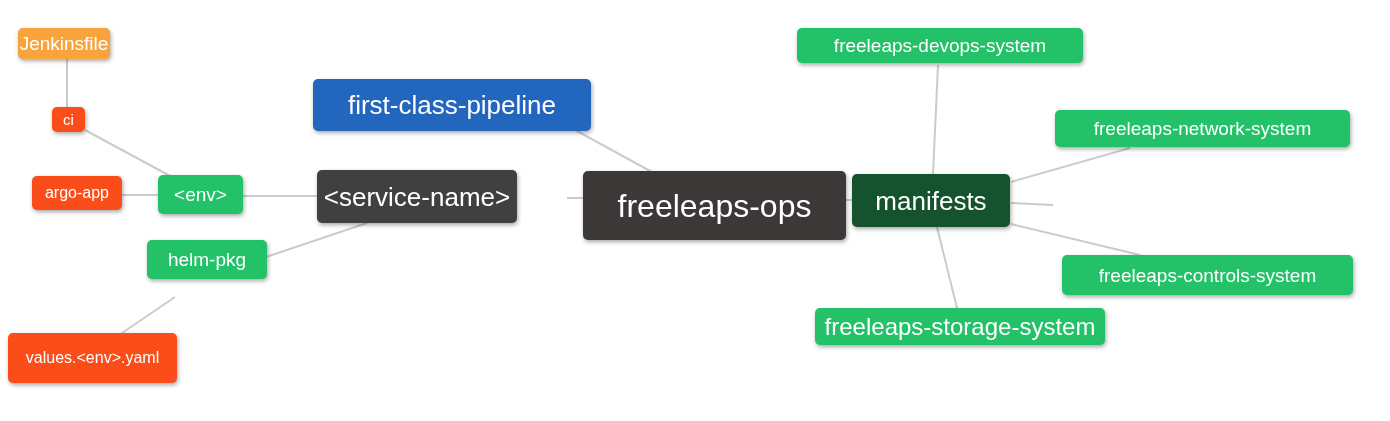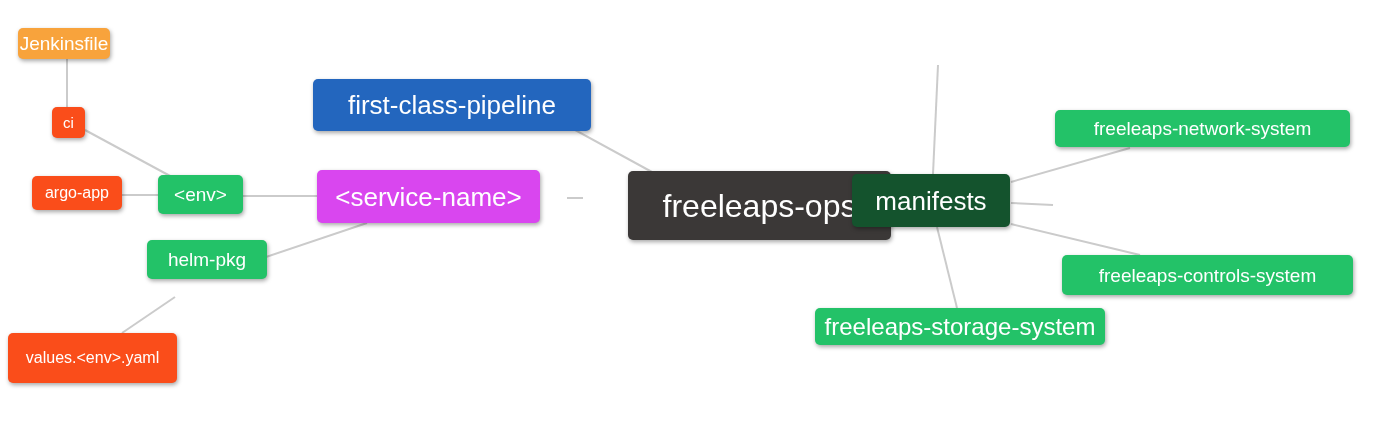--- a/index.html
+++ b/index.html
@@ -53,25 +53,26 @@
       <line x1="567" y1="198" x2="583" y2="198" stroke="#CBCBCB" stroke-width="2"></line>
       <line x1="846" y1="200" x2="852" y2="200" stroke="#CBCBCB" stroke-width="2"></line>
       <line x1="938" y1="65" x2="933" y2="174" stroke="#CBCBCB" stroke-width="2"></line>
       <line x1="1011" y1="182" x2="1130" y2="148" stroke="#CBCBCB" stroke-width="2"></line>
       <line x1="1011" y1="203" x2="1053" y2="205" stroke="#CBCBCB" stroke-width="2"></line>
       <line x1="1011" y1="224" x2="1140" y2="255" stroke="#CBCBCB" stroke-width="2"></line>
       <line x1="937" y1="227" x2="957" y2="308" stroke="#CBCBCB" stroke-width="2"></line>
     </svg>
 
 <div class="node" style="left: 18px; top: 28px; width: 92px; height: 31px; background: rgb(248, 163, 60); color: rgb(255, 255, 255); font-size: 19px;">Jenkinsfile</div>
-    <div class="node" style="left: 52px; top: 107px; width: 33px; height: 31px; background: rgb(250, 77, 26); color: rgb(255, 255, 255); font-size: 15px;">ci</div>
+    <div class="node" style="left: 52px; top: 107px; width: 33px; height: 25px; background: rgb(250, 77, 26); color: rgb(255, 255, 255); font-size: 15px;">ci</div>
     <div class="node" style="left: 32px; top: 176px; width: 90px; height: 34px; background: rgb(250, 77, 26); color: rgb(255, 255, 255); font-size: 16px;">argo-app</div>
     <div class="node" style="left: 158px; top: 175px; width: 85px; height: 39px; background: rgb(35, 194, 104); color: rgb(255, 255, 255); font-size: 19px;">&lt;env&gt;</div>
     <div class="node" style="left: 313px; top: 36px; width: 278px; height: 52px; background: rgb(35, 102, 190); color: rgb(255, 255, 255); font-size: 26px; margin-top: 43px;">first-class-pipeline</div>
-    <div class="node" style="left: 317px; top: 170px; width: 223px; height: 53px; background: #d946ef; color: rgb(255, 255, 255); font-size: 26px;">&lt;service-name&gt;</div>
-    <div class="node" style="left: 583px; top: 171px; width: 263px; height: 69px; background: rgb(59, 56, 55); color: rgb(255, 255, 255); font-size: 32px; margin-left: 45px;">freeleaps-ops</div>
+    <div class="node" style="left: 317px; top: 170px; width: 200px; height: 53px; background: #404040; color: rgb(255, 255, 255); font-size: 26px;">&lt;service-name&gt;</div>
+    <div class="node" style="left: 583px; top: 171px; width: 263px; height: 69px; background: rgb(59, 56, 55); color: rgb(255, 255, 255); font-size: 32px;">freeleaps-ops</div>
     <div class="node" style="left: 852px; top: 174px; width: 158px; height: 53px; background: #14532d; color: rgb(255, 255, 255); font-size: 26px;">manifests</div>
     <div class="node" style="left: 147px; top: 240px; width: 120px; height: 39px; background: rgb(35, 194, 104); color: rgb(255, 255, 255); font-size: 19px;">helm-pkg</div>
     <div class="node" style="left: 8px; top: 333px; width: 169px; height: 50px; background: rgb(250, 77, 26); color: rgb(255, 255, 255); font-size: 16px;">values.&lt;env&gt;.yaml</div>
+    <div class="node" style="left: 797px; top: 28px; width: 286px; height: 35px; background: rgb(35, 194, 104); color: rgb(255, 255, 255); font-size: 19px;">freeleaps-devops-system</div>
     <div class="node" style="left: 1055px; top: 110px; width: 295px; height: 37px; background: rgb(35, 194, 104); color: rgb(255, 255, 255); font-size: 19px;">freeleaps-network-system</div>
     <div class="node" style="left: 1062px; top: 255px; width: 291px; height: 40px; background: rgb(35, 194, 104); color: rgb(255, 255, 255); font-size: 19px;">freeleaps-controls-system</div>
     <div class="node" style="left: 815px; top: 308px; width: 290px; height: 37px; background: rgb(35, 194, 104); color: rgb(255, 255, 255); font-size: 24px;">freeleaps-storage-system</div>
   </div>
 
 </body></html>

